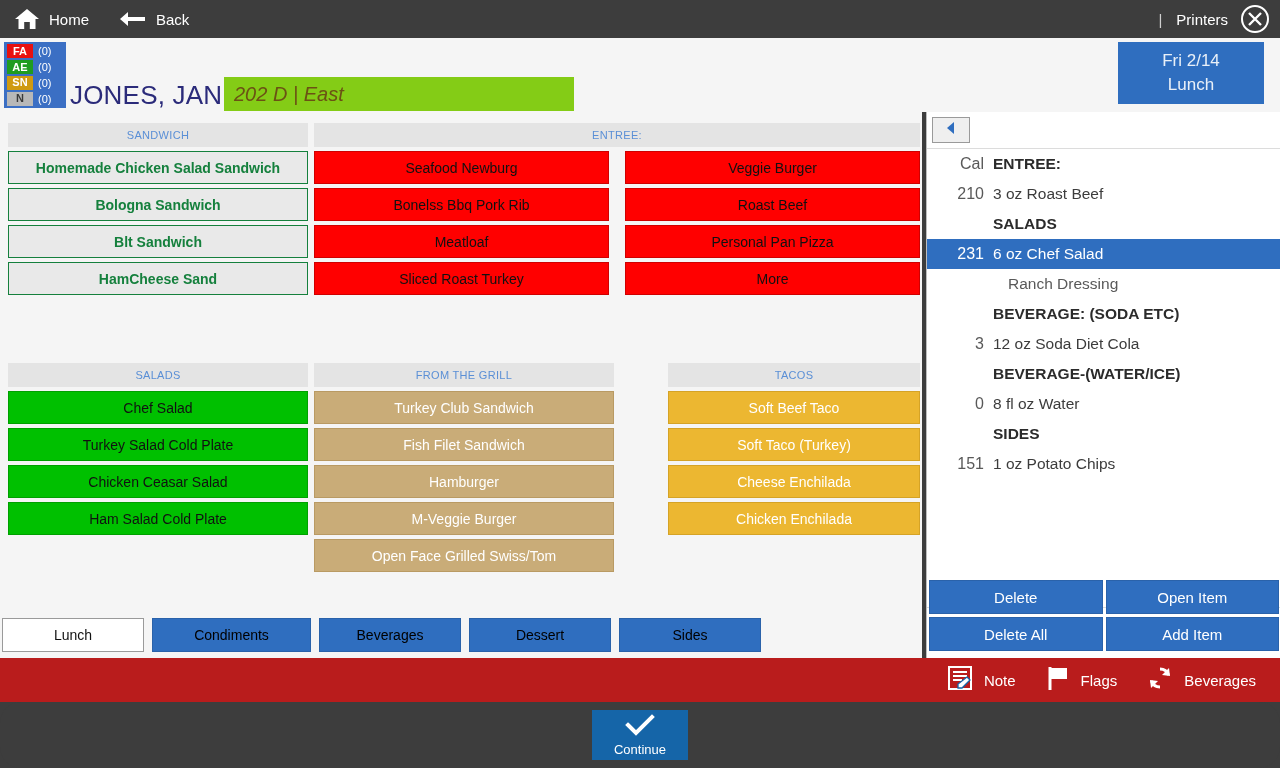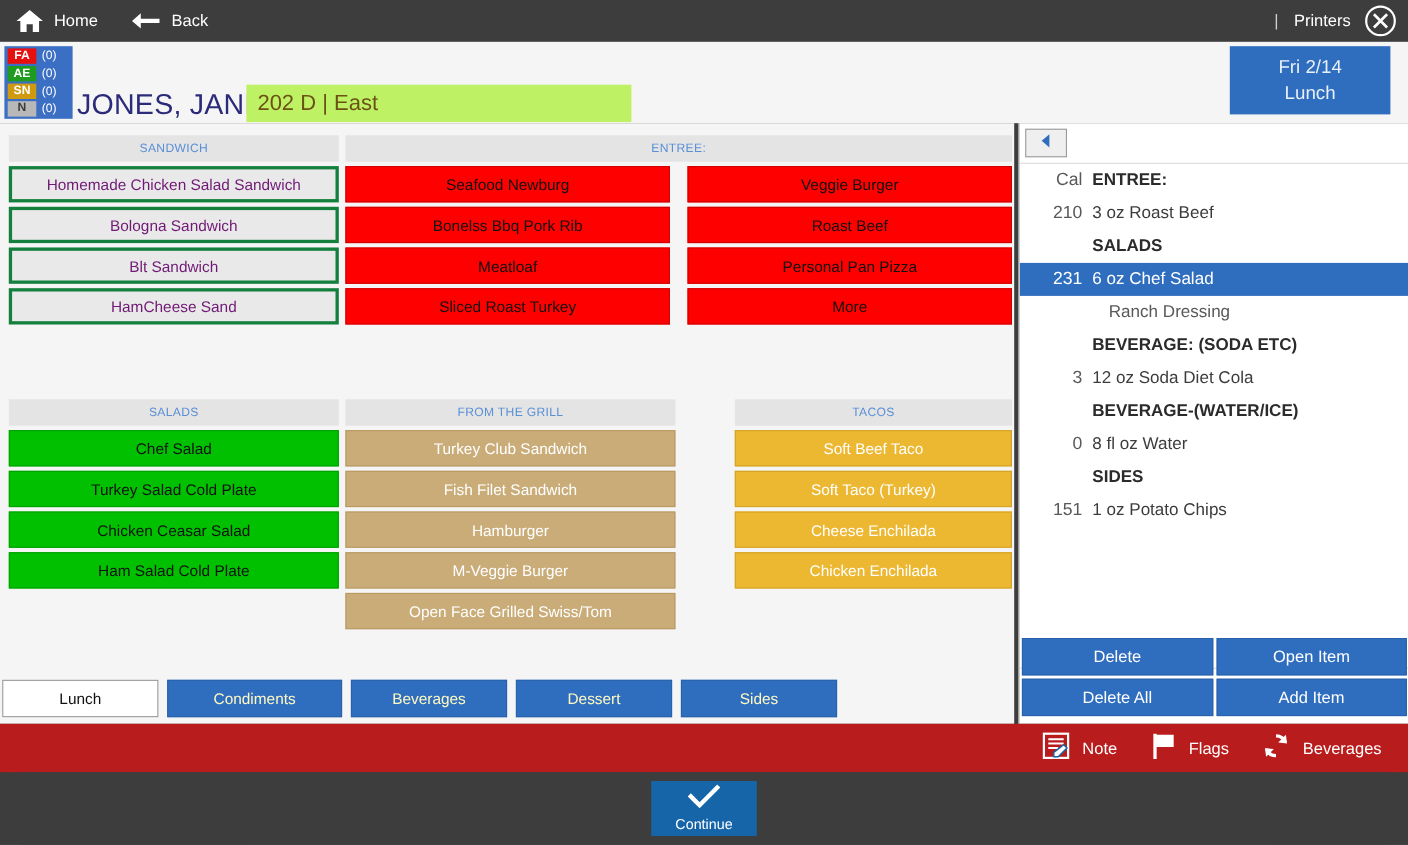--- a/index.html
+++ b/index.html
@@ -46,21 +46,21 @@
     color: #fff; display: flex; align-items: center; justify-content: center;
     line-height: 1;
   }
   .flagcount { font-size: 11px; color: #ffffff; }
   .pname {
     position: absolute; left: 70px; top: 42px; font-size: 26px;
     color: #2b2b7a; white-space: nowrap; letter-spacing: .2px;
   }
   .room-band {
     position: absolute; left: 224px; top: 39px; width: 350px; height: 34px;
-    background: #bef264; display: flex; align-items: center;
+    background: #84cc16; display: flex; align-items: center; font-style: italic;
   }
   .room-text { padding-left: 10px; font-size: 20px; color: #6b5214; }
   .dietline {
     position: absolute; left: 234px; top: 81px; font-size: 20px; color: #2b2b7a;
   }
   .mealbtn {
     position: absolute; right: 16px; top: 4px; width: 146px; height: 62px;
     background: #2f6ebf; color: #e9f0f8;
     display: flex; flex-direction: column; align-items: center; justify-content: center;
     font-size: 17px; line-height: 24px; cursor: pointer;
@@ -75,37 +75,37 @@
   .grp-head {
     height: 24px; background: #e4e4e4; color: #5a8fd6;
     font-size: 11px; display: flex; align-items: center; justify-content: center;
     letter-spacing: .3px;
   }
   .cell {
     height: 33px; margin-top: 4px; display: flex; align-items: center;
     justify-content: center; font-size: 14px; cursor: pointer;
     border: 1px solid rgba(0,0,0,.22);
   }
-  .cell.plain { background: #e9e9e9; color: #701a75; border: 3px solid #15803d; }
+  .cell.plain { background: #e9e9e9; color: #15803d; border: 1px solid #15803d; font-weight: bold; }
   .cell.red   { background: #ff0000; color: #111; border: 1px solid #cf0000; }
   .cell.green { background: #00c000; color: #111; border: 1px solid #00a000; }
   .cell.tan   { background: #c9ac78; color: #ffffff; border: 1px solid #b99a63; }
   .cell.gold  { background: #ecb731; color: #ffffff; border: 1px solid #d5a326; }
 
   .two-col { display: flex; gap: 16px; }
   .two-col > div { flex: 1; }
 
   
   .cat-tabs { position: absolute; left: 0; top: 506px; display: flex; gap: 8px; }
   .cat-tab {
     height: 34px; display: flex; align-items: center; justify-content: center;
     font-size: 14px; cursor: pointer;
   }
   .cat-tab.active { background: #ffffff; color: #111; border: 1px solid #9a9a9a; }
-  .cat-tab.normal { background: #2f6ebf; color: #fef9c3; border: 1px solid #2a62aa; }
+  .cat-tab.normal { background: #2f6ebf; color: #000000; border: 1px solid #2a62aa; }
 
   
   .order-panel {
     position: absolute; top: 112px; left: 926px; width: 354px; height: 546px;
     background: #ffffff; border-left: 1px solid #bdbdbd;
   }
   .scroll-btn {
     position: absolute; left: 5px; top: 5px; width: 38px; height: 26px;
     background: #efefef; border: 1px solid #9a9a9a;
     display: flex; align-items: center; justify-content: center; cursor: pointer;

